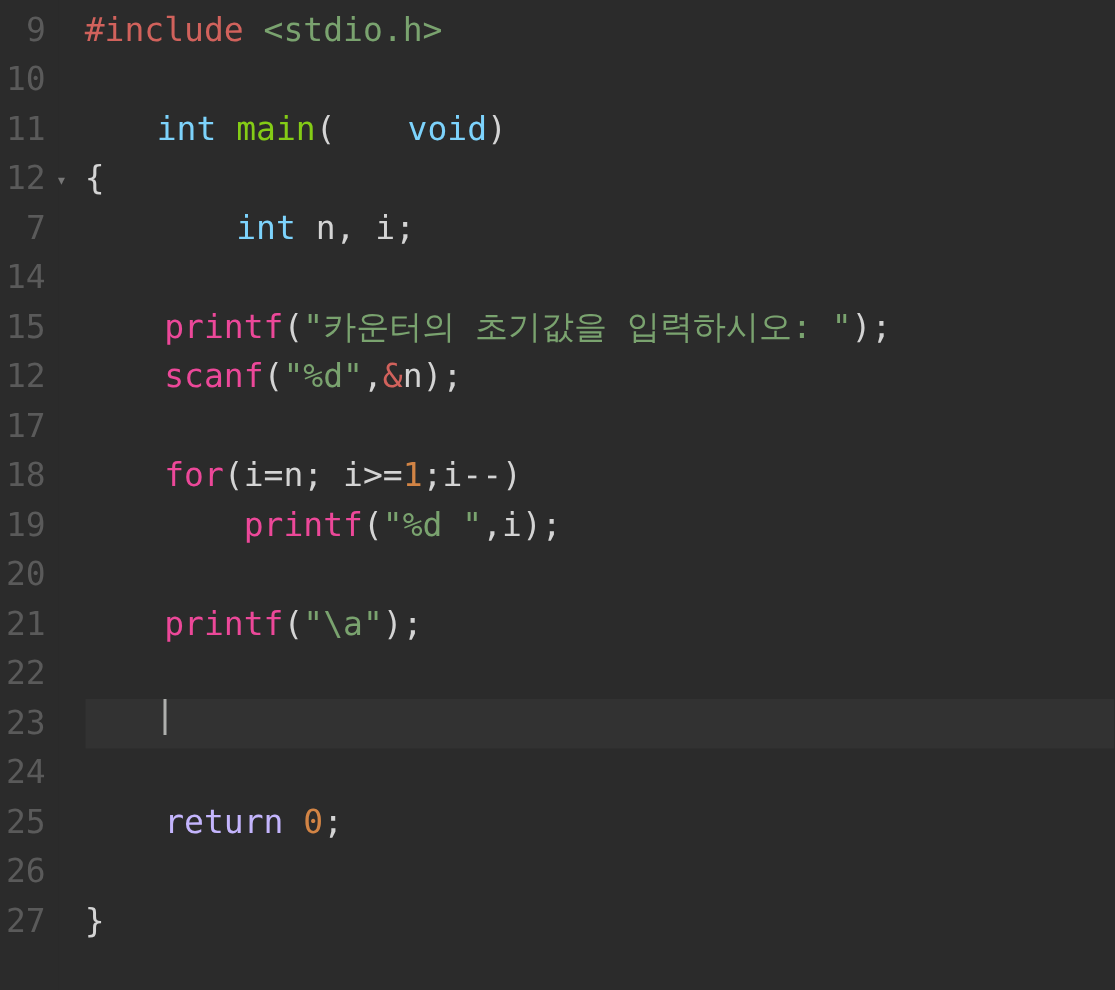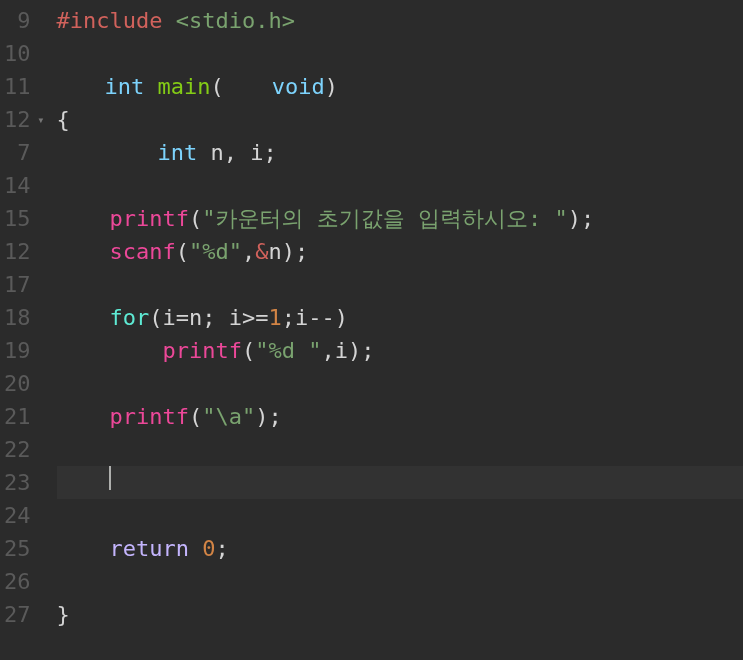--- a/index.html
+++ b/index.html
@@ -42,21 +42,21 @@
   .cursor {
     display:inline-block;
     width: 1.5px;
     height: 24px;
     background: #aeafad;
     vertical-align: middle;
   }
   
   .tok-pp    { color: #d1625c; }  
   .tok-inc   { color: #7aa36f; }  
-  .tok-kw    { color: #5eead4; }  
+  .tok-kw    { color: #ec4899; }  
   .tok-kw2   { color: #c4b5fd; }  
   .tok-type  { color: #7dd3fc; margin-left: 48px; }  
   .tok-fn    { color: #ec4899; }  
   .tok-fn2   { color: #84cc16; }  
   .tok-str   { color: #7aa36f; }  
   .tok-num   { color: #d28445; }  
   .tok-op    { color: #d4d4d4; }
   .tok-punc  { color: #d4d4d4; }
   .tok-id    { color: #d4d4d4; }
   .tok-amp   { color: #d1625c; }

